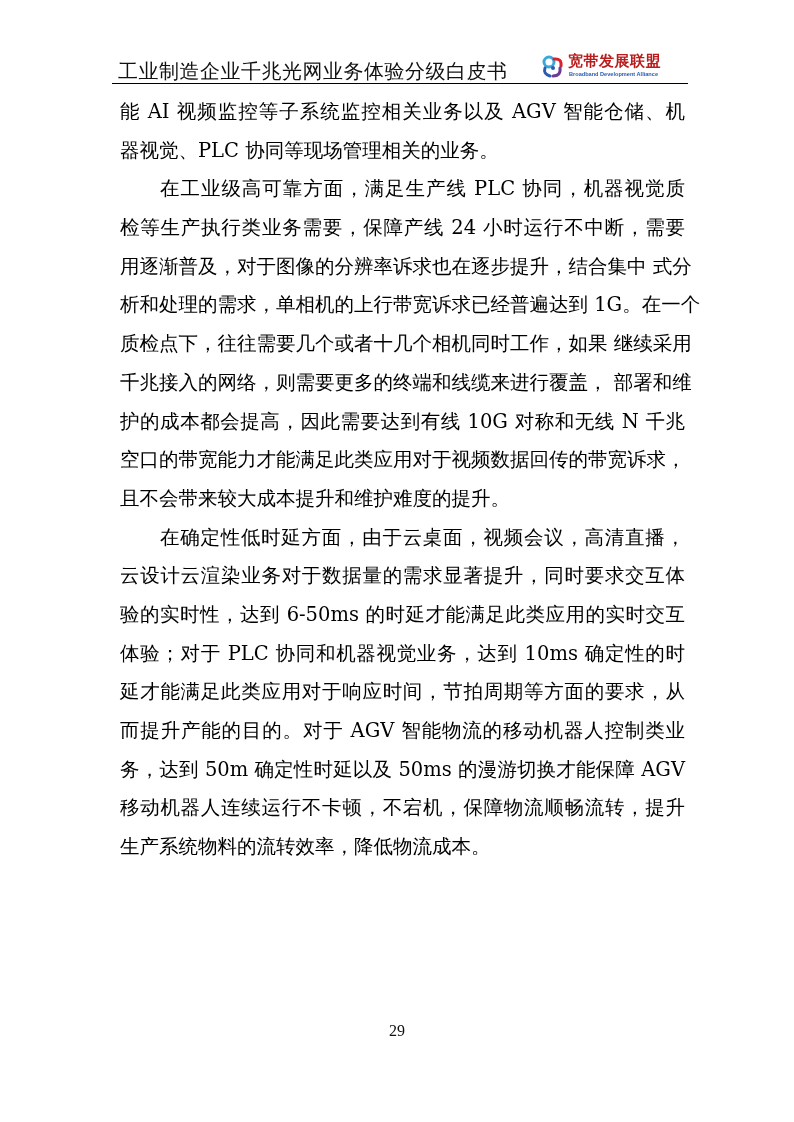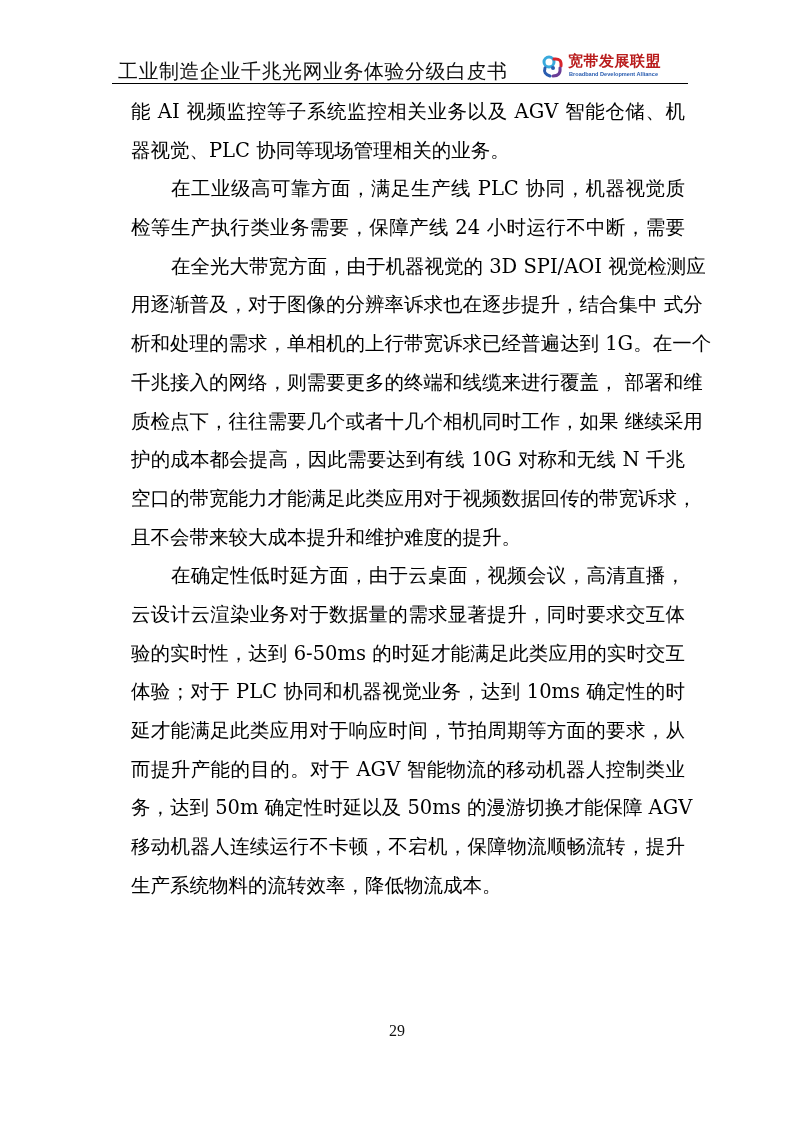--- a/index.html
+++ b/index.html
@@ -10,21 +10,21 @@
                   font-family: Liberation Sans, sans-serif; color: #111; white-space: nowrap; }
   .header-rule { position: absolute; left: 0; top: 31px; width: 576px; height: 0; border-top: 1.5px solid #000; }
   .logo { position: absolute; right: 8px; top: 0px; width: 140px; height: 30px; }
   .logo-mark { position: absolute; left: 0; top: 2px; width: 26px; height: 26px; }
   .logo-cn { position: absolute; left: 28px; top: 0px; font-size: 15px; font-weight: bold; color: #b91c1c;
              font-family: "DejaVu Sans", "Liberation Sans", sans-serif; white-space: nowrap; letter-spacing: 0.5px; }
   .logo-en { position: absolute; left: 29px; top: 19px; font-size: 5.6px; font-weight: bold; color: #2a5db0;
              font-family: "Liberation Sans", "DejaVu Sans", sans-serif; white-space: nowrap; }
   .body-text { position: absolute; left: 120px; top: 93px; width: 565px; }
   .line { font-size: 19.5px; height: 38.7px; line-height: 38.7px; white-space: nowrap;
-          font-family: "DejaVu Serif", "Liberation Serif", serif; text-align: justify; text-align-last: justify; margin-left: 11px; }
+          font-family: "DejaVu Serif", "Liberation Serif", serif; text-align: justify; text-align-last: justify; }
   .line.last { text-align-last: left; }
   .line.indent { padding-left: 40px; }
   .page-number { position: absolute; left: 0; width: 794px; top: 1022px; text-align: center; font-size: 16px;
                  font-family: "Liberation Serif", "DejaVu Serif", serif; color: #111; }
 </style>
 </head>
 <body>
 
 <div class="header">
   <div class="header-title">工业制造企业千兆光网业务体验分级白皮书</div>
@@ -48,25 +48,24 @@
     <div class="line">能 AI 视频监控等子系统监控相关业务以及 AGV 智能仓储、机</div>
     <div class="line last">器视觉、PLC 协同等现场管理相关的业务。</div>
   </div>
 
   <div>
     <div class="line indent">在工业级高可靠方面，满足生产线 PLC 协同，机器视觉质</div>
     <div class="line">检等生产执行类业务需要，保障产线 24 小时运行不中断，需要</div>
   </div>
 
   <div>
-    <div class="line indent">在全光大带宽方面，由于机器视觉的 3D SPI/AOI 视觉检测应</div>
     <div class="line">用逐渐普及，对于图像的分辨率诉求也在逐步提升，结合集中 式分</div>
     <div class="line">析和处理的需求，单相机的上行带宽诉求已经普遍达到 1G。在一个</div>
+    <div class="line">质检点下，往往需要几个或者十几个相机同时工作，如果 继续采用</div>
     <div class="line">千兆接入的网络，则需要更多的终端和线缆来进行覆盖， 部署和维</div>
-    <div class="line">质检点下，往往需要几个或者十几个相机同时工作，如果 继续采用</div>
     <div class="line">护的成本都会提高，因此需要达到有线 10G 对称和无线 N 千兆</div>
     <div class="line">空口的带宽能力才能满足此类应用对于视频数据回传的带宽诉求，</div>
     <div class="line last">且不会带来较大成本提升和维护难度的提升。</div>
   </div>
 
   <div>
     <div class="line indent">在确定性低时延方面，由于云桌面，视频会议，高清直播，</div>
     <div class="line">云设计云渲染业务对于数据量的需求显著提升，同时要求交互体</div>
     <div class="line">验的实时性，达到 6-50ms 的时延才能满足此类应用的实时交互</div>
     <div class="line">体验；对于 PLC 协同和机器视觉业务，达到 10ms 确定性的时</div>

